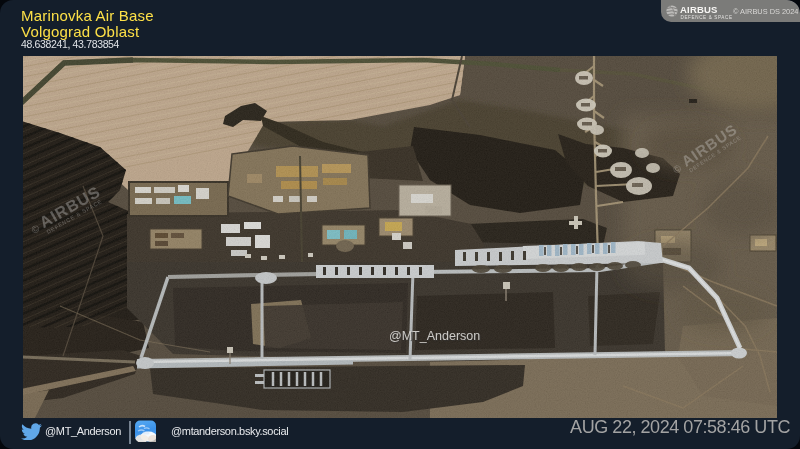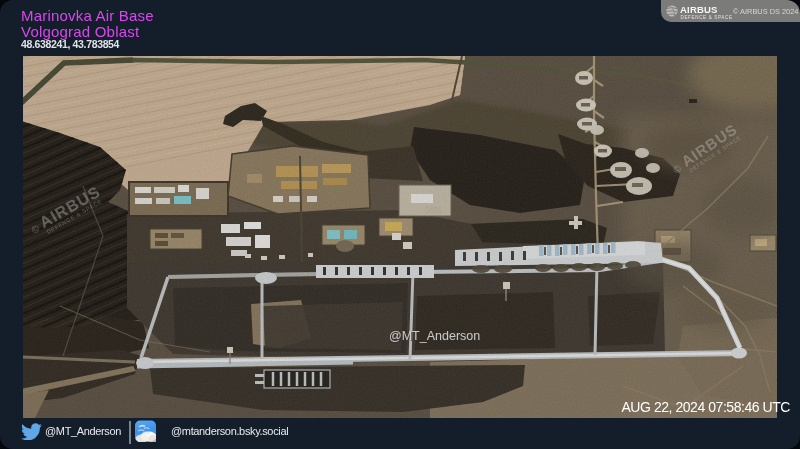--- a/index.html
+++ b/index.html
@@ -1,21 +1,21 @@
 <!DOCTYPE html>
 <html><head>
 <meta charset="utf-8">
 <style>
   html,body{margin:0;padding:0;background:#04070c;width:800px;height:449px;overflow:hidden;}
   #card{position:absolute;left:0;top:0;width:800px;height:449px;background:#141e2b;border-radius:13px;overflow:hidden;font-family:"Liberation Sans",sans-serif;}
-  .ttl{position:absolute;left:21px;top:7.5px;color:#d946ef;font-size:15px;line-height:16px;letter-spacing:.2px;font-weight:400;}
-  .coords{position:absolute;left:21px;top:37.5px;color:#dfe2e6;font-size:10.5px;letter-spacing:-0.35px;font-weight:bold;}
+  .ttl{position:absolute;left:21px;top:7.5px;color:#fde047;font-size:15px;line-height:16px;letter-spacing:.2px;font-weight:400;}
+  .coords{position:absolute;left:21px;top:37.5px;color:#dfe2e6;font-size:10.5px;letter-spacing:-0.35px;}
   #photo{position:absolute;left:23px;top:56px;width:754px;height:362px;background:#5f5445;filter:blur(0.4px);}
   #badge{position:absolute;left:661px;top:0;width:139px;height:22px;background:rgba(128,127,125,.96);border-radius:0 13px 0 10px;}
-  #stamp{position:absolute;right:10px;top:399px;color:#ffffff;font-size:14px;letter-spacing:-0.45px;}
+  #stamp{position:absolute;right:10px;top:417px;color:#a3a3a3;font-size:18px;letter-spacing:-0.45px;}
   .handle{position:absolute;top:425px;color:#e8eaed;font-size:11px;letter-spacing:-0.35px;}
 </style>
 </head>
 <body>
 
 <div id="card">
 
   <div class="ttl">Marinovka Air Base<br>Volgograd Oblast</div>
 
   <div class="coords">48.638241, 43.783854</div>

